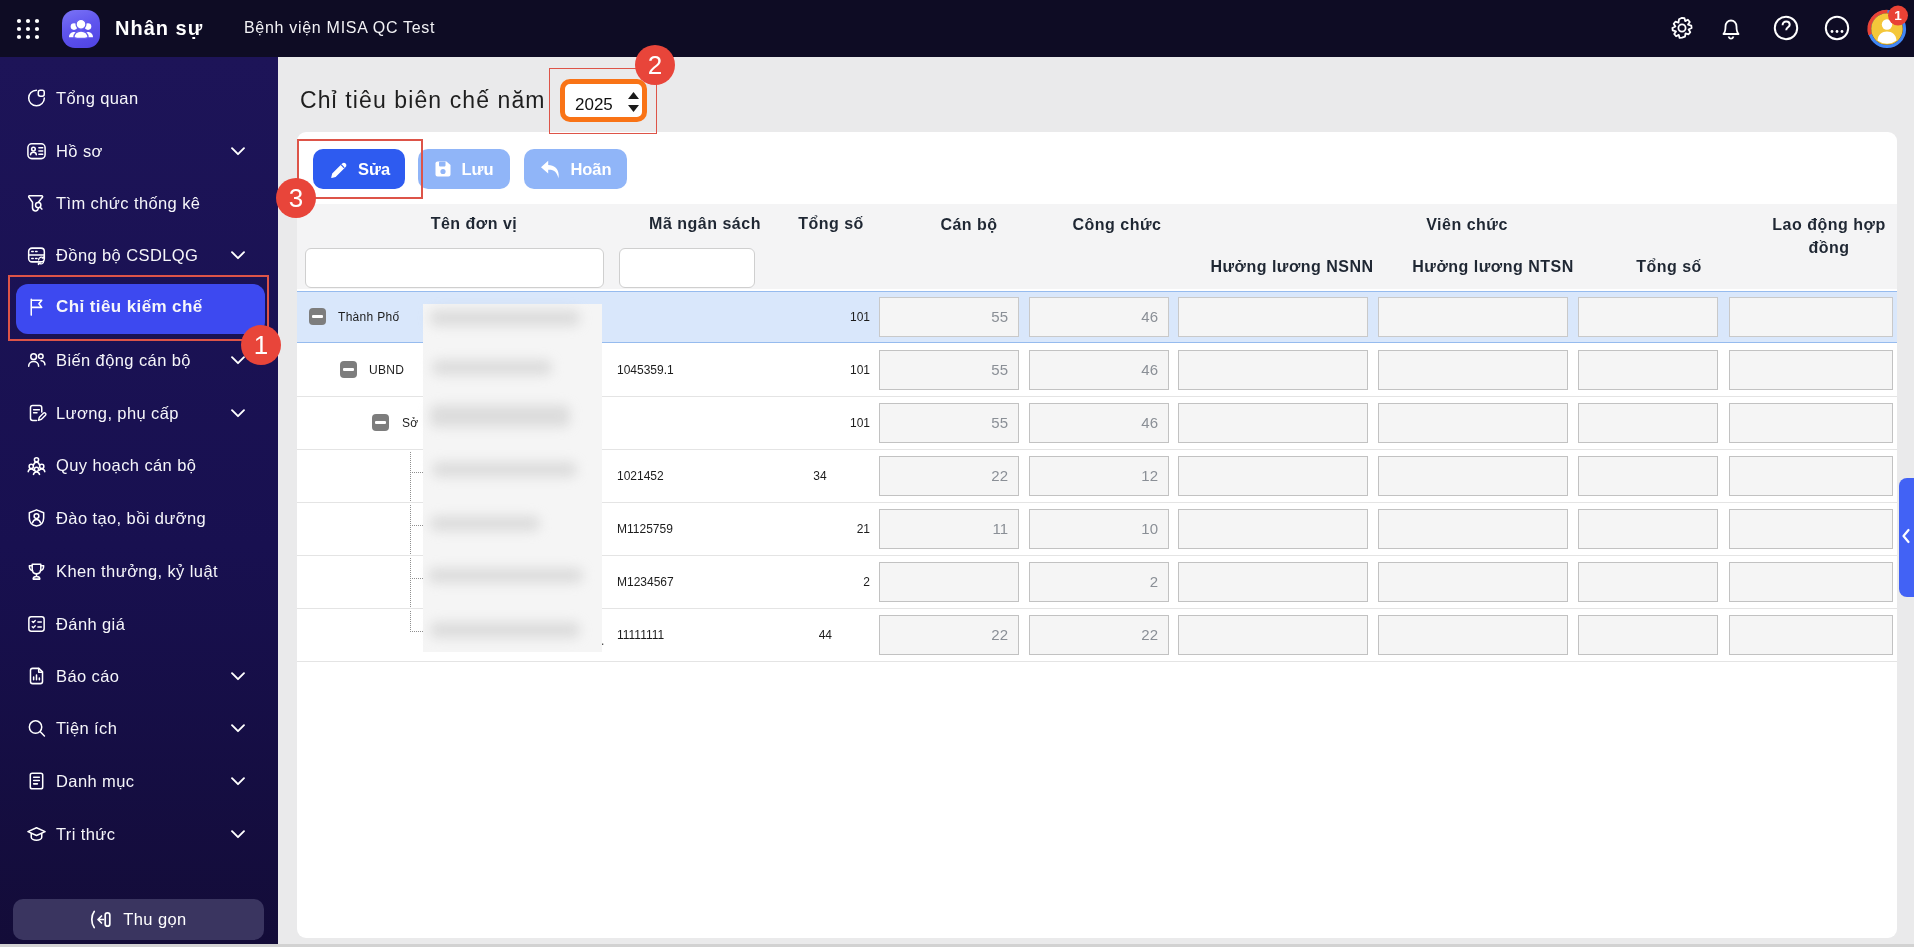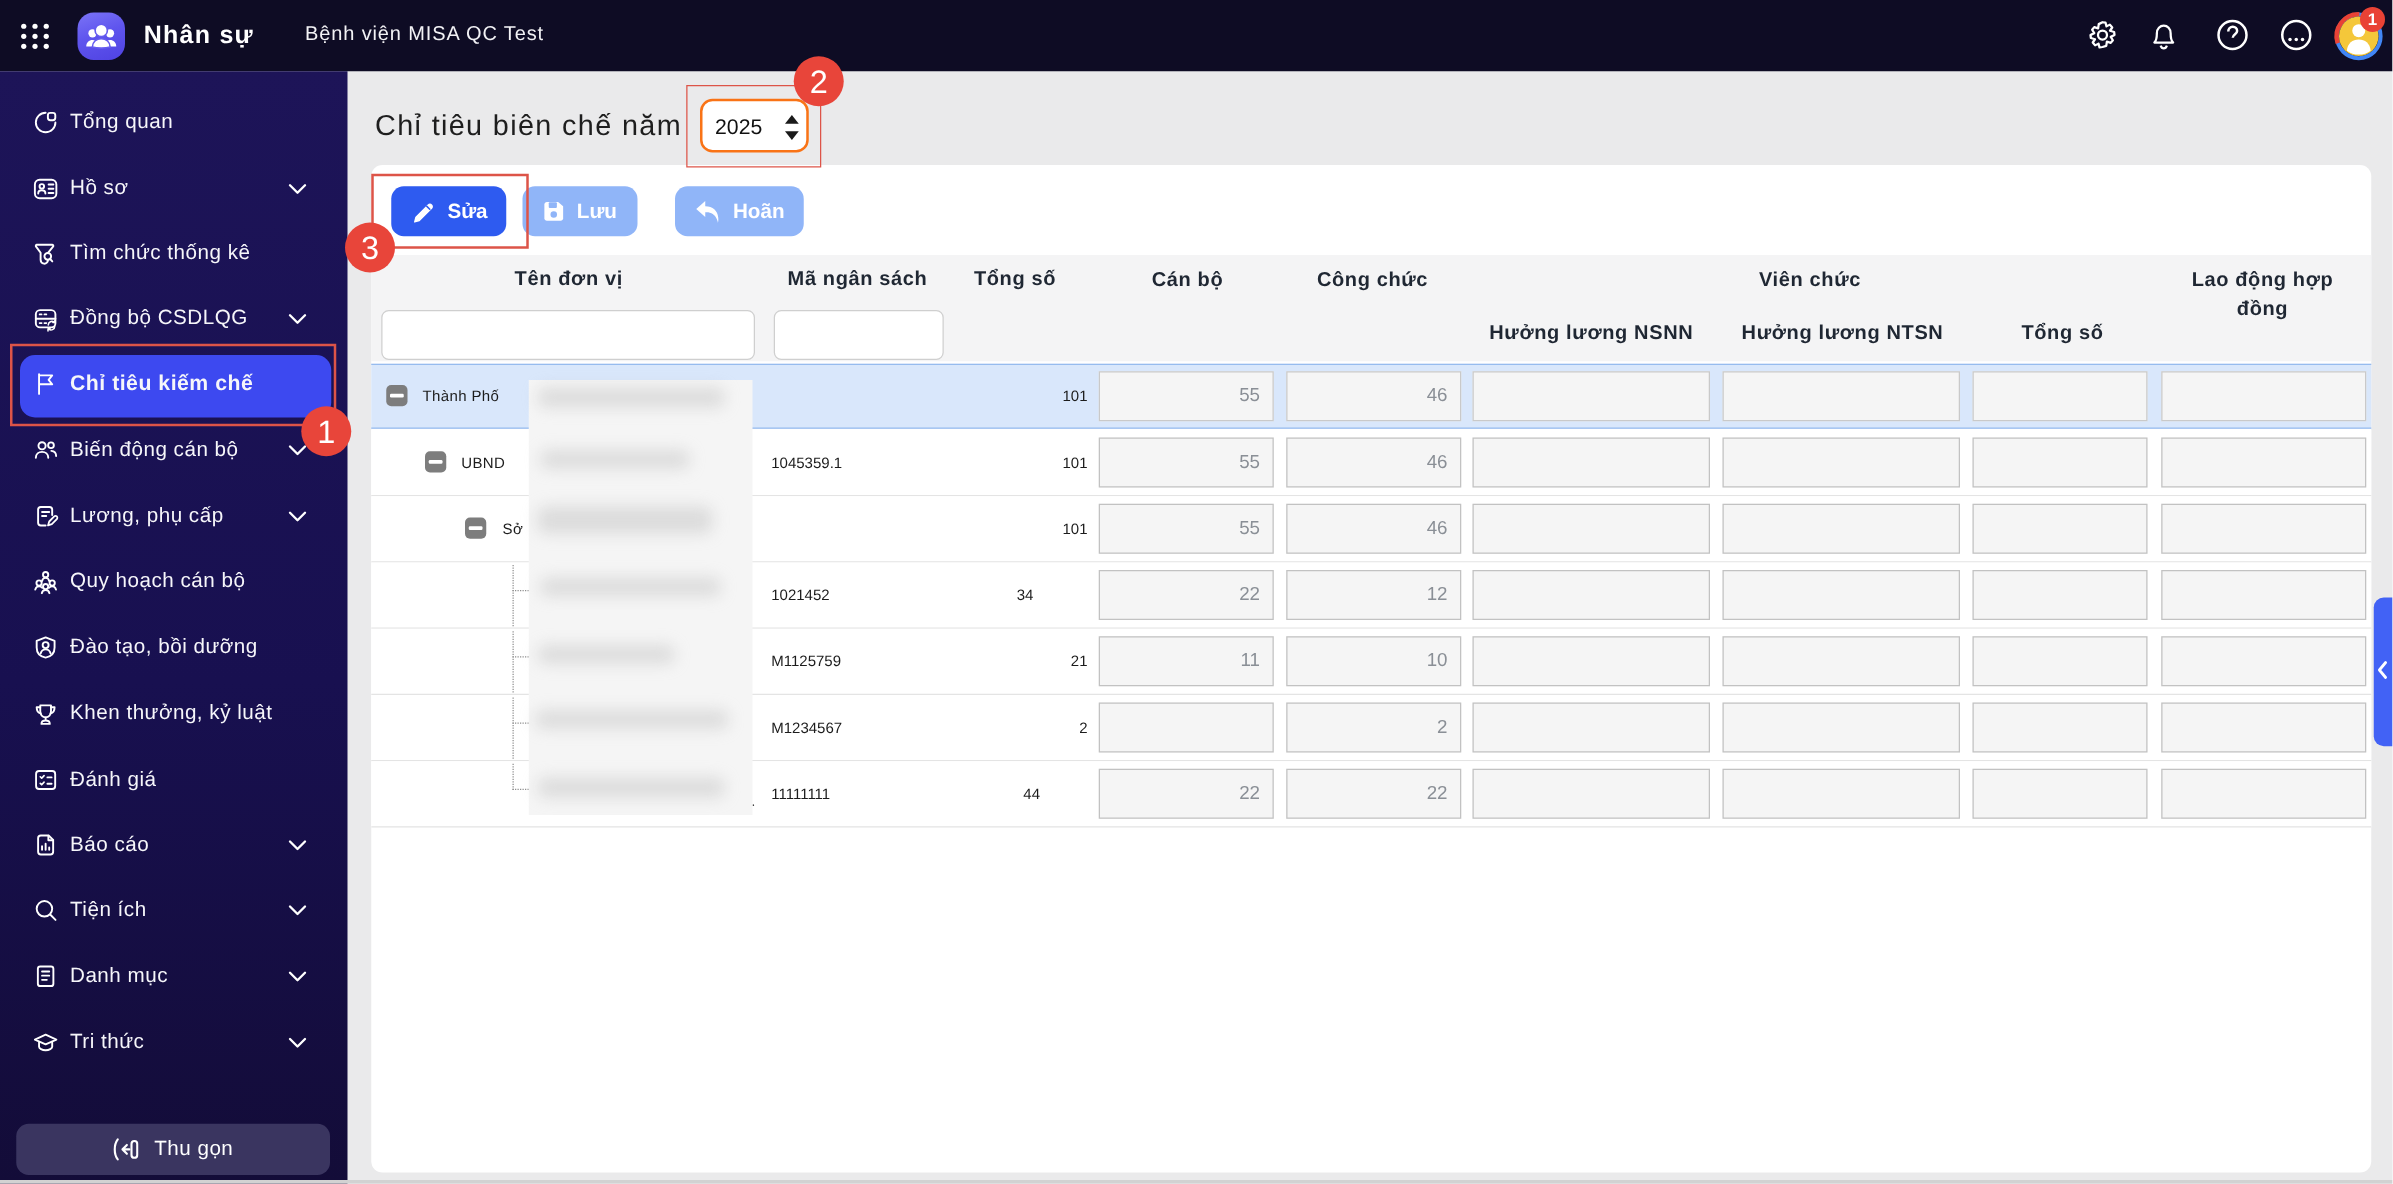--- a/index.html
+++ b/index.html
@@ -16,30 +16,30 @@
   .mlabel { position:absolute; left:56px; top:50%; transform:translateY(-50%); white-space:nowrap; }
   .micon { position:absolute; left:26px; top:50%; transform:translateY(-50%); width:21px; height:21px; }
   .chev { position:absolute; left:228px; top:50%; transform:translateY(-50%); width:20px; height:20px; }
   #selpill { position:absolute; left:16px; top:284px; width:249px; height:50px; border-radius:12px; background:#3d49f0; }
   #thugon { position:absolute; left:13px; top:899px; width:251px; height:41px; border-radius:10px; background:#3a3560;
     color:#fff; font-size:16.5px; letter-spacing:0.4px; }
   .redrect { position:absolute; border:2.5px solid #dd5448; z-index:30; }
   .redcirc { position:absolute; width:40px; height:40px; border-radius:50%; background:#e8453a;
     color:#fff; font-size:26px; font-weight:400; text-align:center; line-height:40px; z-index:31; }
   #title { left:300px; top:87px; font-size:23px; letter-spacing:1.1px; color:#1e1e1e; }
-  #yearbox { left:560px; top:79px; width:87px; height:43px; background:#fff; border:2px solid #f97316;
+  #yearbox { left:560px; top:79px; width:87px; height:43px; background:#fff; border:5px solid #f97316;
     border-radius:10px; font-size:17px; color:#111; line-height:41px; padding-left:10px; }
   #panel { left:297px; top:132px; width:1600px; height:806px; background:#fff; border-radius:9px; }
   .btn { position:absolute; top:149px; height:40px; border-radius:10px; color:#fff; font-size:16.5px;
     font-weight:bold; display:flex; align-items:center; justify-content:center; gap:9px; }
   #btn-sua { left:313px; width:92px; background:#2e5bf0; }
   #btn-luu { left:418px; width:92px; background:#90b5f8; }
-  #btn-hoan { left:524px; width:103px; background:#90b5f8;margin-left:16px; }
+  #btn-hoan { left:524px; width:103px; background:#90b5f8; }
   #thead { left:297px; top:204px; width:1600px; height:85px; background:#f4f4f5; }
-  .hl { position:absolute; font-size:16px; letter-spacing:0.5px; font-weight:bold; color:#1f2733; transform:translate(-50%,-50%); white-space:nowrap; z-index:2; }
+  .hl { position:absolute; font-size:16px; letter-spacing:0.5px; font-weight:bold; color:#1f2733; transform:translate(-50%,-50%); white-space:nowrap; z-index:2;margin-left:19px; }
   .finput { position:absolute; top:248px; height:40px; background:#fff; border:1px solid #cfcfcf; border-radius:6px; z-index:2; }
   .row { position:absolute; left:297px; width:1600px; height:53px; border-bottom:1px solid #e4e4e4; background:#fff; }
   .row.sel { background:#d9e7fb; border-top:1px solid #96bbee; border-bottom:1px solid #96bbee; height:52px; }
   .cellnum { position:absolute; font-size:12px; color:#1c1c1c; transform:translateY(-50%); z-index:2; }
   .rinput { position:absolute; height:40px; background:#f5f5f5; border:1px solid #c2c2c2;
     font-size:15px; color:#8a8f96; text-align:right; padding:0 10px 0 0; line-height:38px; z-index:2; }
   .rinput.sel { border-color:#c9c9c9; background:#f5f5f5; }
   .treeicon { position:absolute; width:17px; height:17px; border-radius:4px; background:#7d7d7d; z-index:2; }
   .treeicon:after { content:""; position:absolute; left:3px; right:3px; top:7px; height:3px; background:#fff; border-radius:1px; }
   .tname { position:absolute; font-size:12px; letter-spacing:0.3px; color:#1c1c1c; transform:translateY(-50%); white-space:nowrap; z-index:2; }

